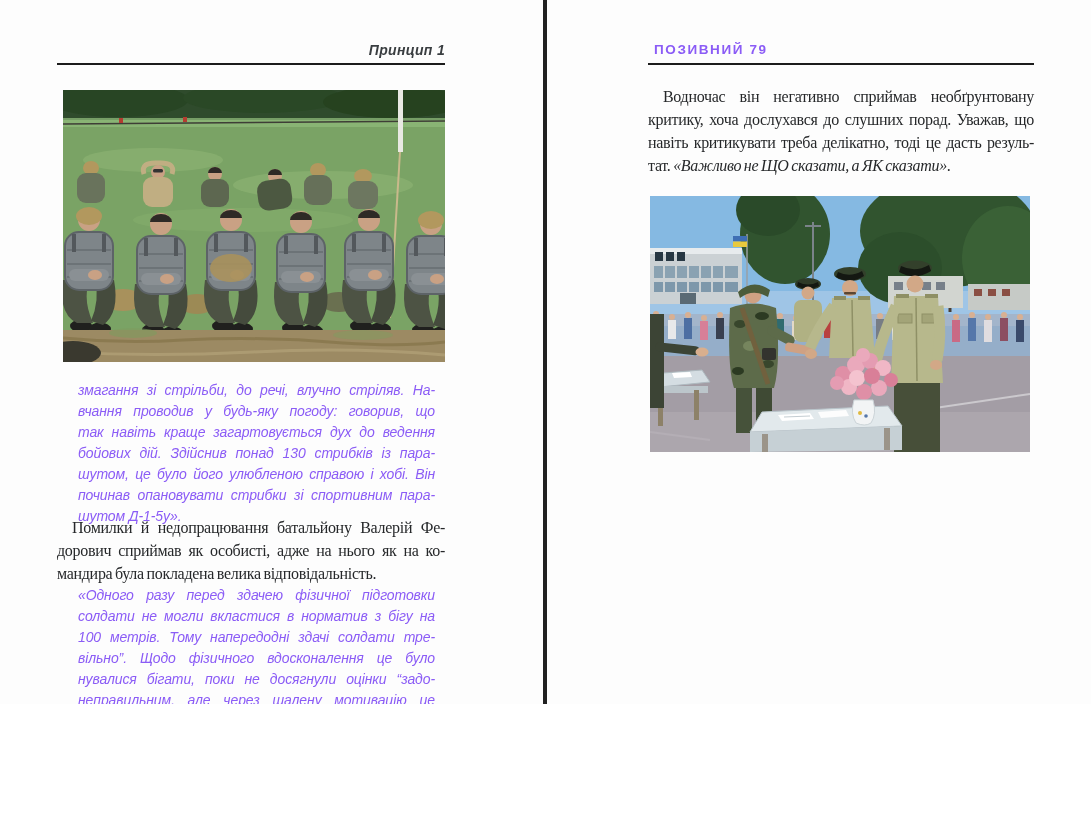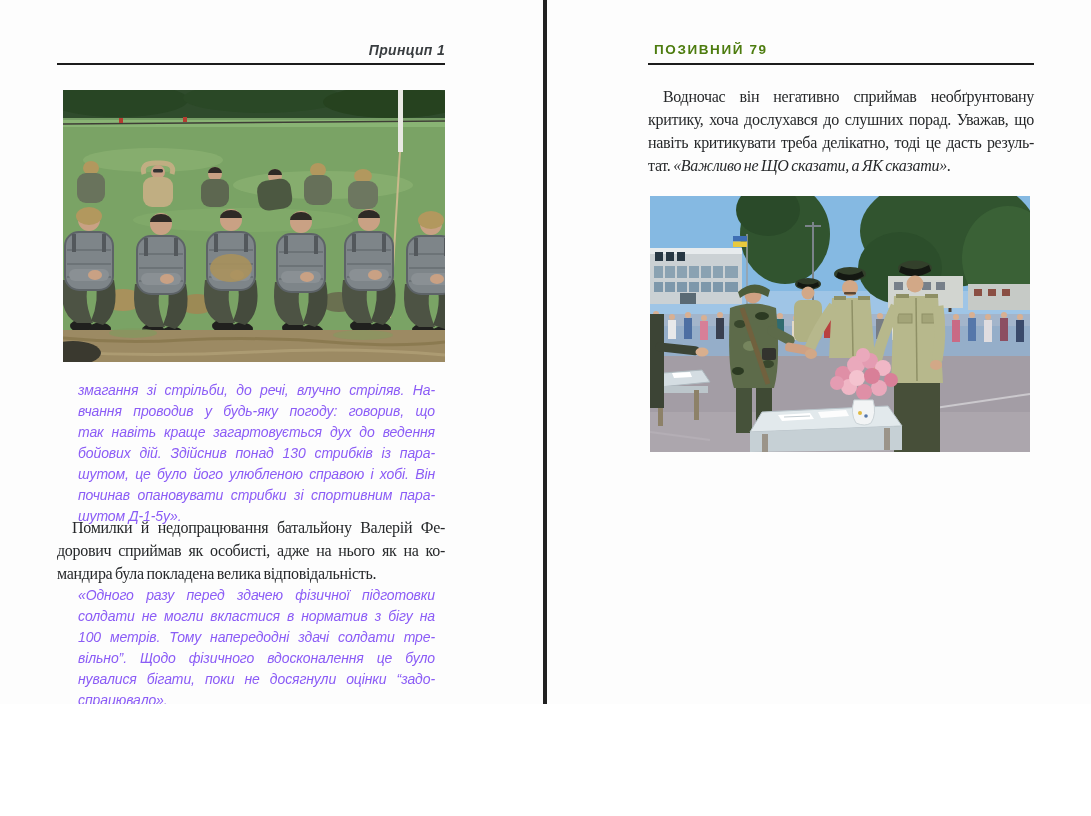--- a/index.html
+++ b/index.html
@@ -8,21 +8,21 @@
             font-family:"Liberation Sans", sans-serif; overflow:hidden; }
   .abs { position:absolute; }
 
   .divider { left:543px; top:0; width:4px; height:816px; background:#212121; }
 
   
   .lp-header { left:57px; top:42px; width:388px; text-align:right;
                font-style:italic; font-weight:700; font-size:14px;
                letter-spacing:.3px; color:#3a3e41; }
   .rp-header { left:648px; top:42px; width:386px; text-align:left;
-               font-weight:700; font-size:13.5px; letter-spacing:1.6px; color:#4d7c0f;padding-left:6px; }
+               font-weight:700; font-size:13.5px; letter-spacing:1.6px; color:#8b5cf6;padding-left:6px; }
   .rule { height:2px; background:#1c1c1c; }
   .lp-rule { left:57px; top:63px; width:388px; }
   .rp-rule { left:648px; top:63px; width:386px; }
 
   
   .lp-photo { left:63px; top:90px; width:382px; height:272px; }
   .rp-photo { left:650px; top:196px; width:380px; height:256px; }
   .photo svg { display:block; }
 
   
@@ -175,20 +175,21 @@
     <div class="sline just">дорович сприймав як особисті, адже на нього як на ко-</div>
     <div class="sline">мандира була покладена велика відповідальність.</div>
   </div>
 
   <div class="abs quote lp-quote2">
     <div class="qline just">«Одного разу перед здачею фізичної підготовки</div>
     <div class="qline just">солдати не могли вкластися в норматив з бігу на</div>
     <div class="qline just">100 метрів. Тому напередодні здачі солдати тре-</div>
     <div class="qline just">вільно”. Щодо фізичного вдосконалення це було</div>
     <div class="qline just">нувалися бігати, поки не досягнули оцінки “задо-</div>
+    <div class="qline just">неправильним, але через шалену мотивацію це</div>
     <div class="qline">спрацювало».</div>
   </div>
 
   <div class="abs pnum lp-num">15</div>
 
   <div class="abs rp-header">ПОЗИВНИЙ 79</div>
   <div class="abs rule rp-rule"></div>
 
   <div class="abs serif rp-para">
     <div class="sline just indent">Водночас він негативно сприймав необґрунтовану</div>

